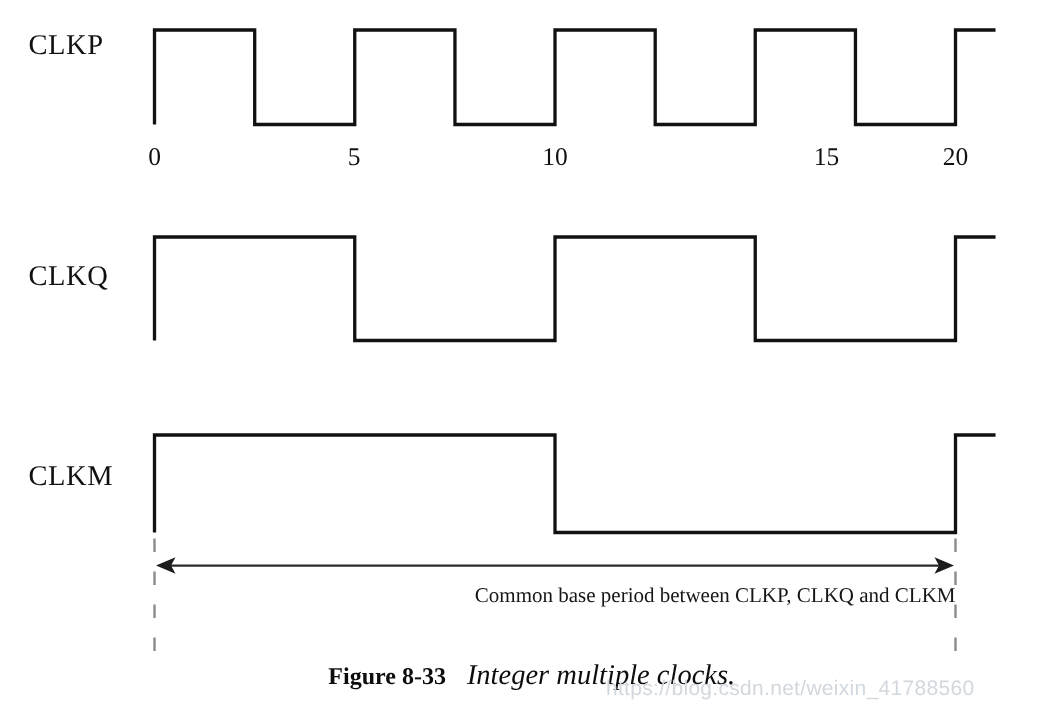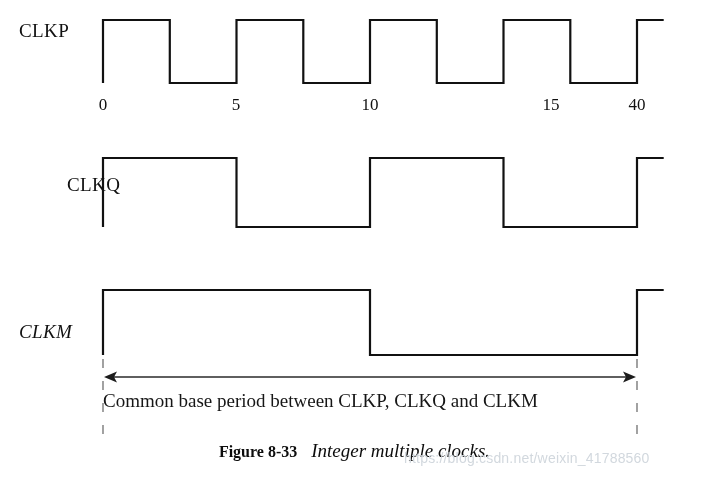--- a/index.html
+++ b/index.html
@@ -23,22 +23,22 @@
   }
   .signal-label {
     position: absolute;
     font-family: "Liberation Serif", "DejaVu Serif", serif;
     font-size: 19px;
     letter-spacing: 0.4px;
     color: #111111;
     white-space: nowrap;
   }
   #label-CLKP { left: 19px; top: 20px; }
-  #label-CLKQ { left: 19px; top: 174px; margin-left: 48px; }
-  #label-CLKM { left: 19px; top: 321px; font-style: italic; }
+  #label-CLKQ { left: 19px; top: 174px; }
+  #label-CLKM { left: 19px; top: 307px; }
 
   .tick-label {
     position: absolute;
     font-family: "Liberation Serif", "DejaVu Serif", serif;
     font-size: 17px;
     color: #111111;
     transform: translateX(-50%);
     white-space: nowrap;
   }
 
@@ -69,23 +69,23 @@
     font-size: 19px;
     color: #0d0d0d;
     margin-left: 14px;
   }
 
   #annotation-text {
     position: absolute;
     left: 103px;
     top: 390px;
     width: 534px;
-    text-align: left;
+    text-align: right;
     font-family: "Liberation Serif", "DejaVu Serif", serif;
-    font-size: 19px;
+    font-size: 14px;
     color: #161616;
     white-space: nowrap;
   }
 
   #watermark {
     position: absolute;
     left: 404px;
     top: 450px;
     font-family: "Liberation Sans", "DejaVu Sans", sans-serif;
     font-size: 14px;
@@ -117,21 +117,21 @@
         <polygon points="104,377 117,371.5 114,377 117,382.5" fill="#1c1c1c"></polygon>
         <polygon points="636,377 623,371.5 626,377 623,382.5" fill="#1c1c1c"></polygon>
       </g>
   </svg>
 
   <div id="axis-ticks">
       <div class="tick-label" style="left: 103px; top: 95px;">0</div>
       <div class="tick-label" style="left: 236px; top: 95px;">5</div>
       <div class="tick-label" style="left: 370px; top: 95px; text-align: right;">10</div>
       <div class="tick-label" style="left: 503px; top: 95px; margin-left: 48px;">15</div>
-      <div class="tick-label" style="left: 637px; top: 95px;">40</div>
+      <div class="tick-label" style="left: 637px; top: 95px;">20</div>
     </div>
 
   <div id="annotation-text">Common base period between CLKP, CLKQ and CLKM</div>
 
   <div id="caption">
     <span class="cap-num">Figure 8-33</span><span class="cap-title">Integer multiple clocks.</span>
   </div>
 
   <div id="watermark">https://blog.csdn.net/weixin_41788560</div>
 

